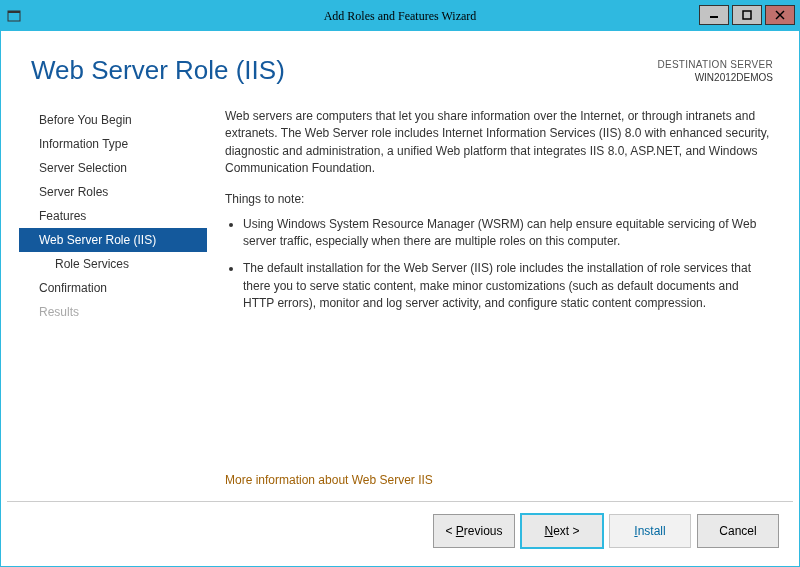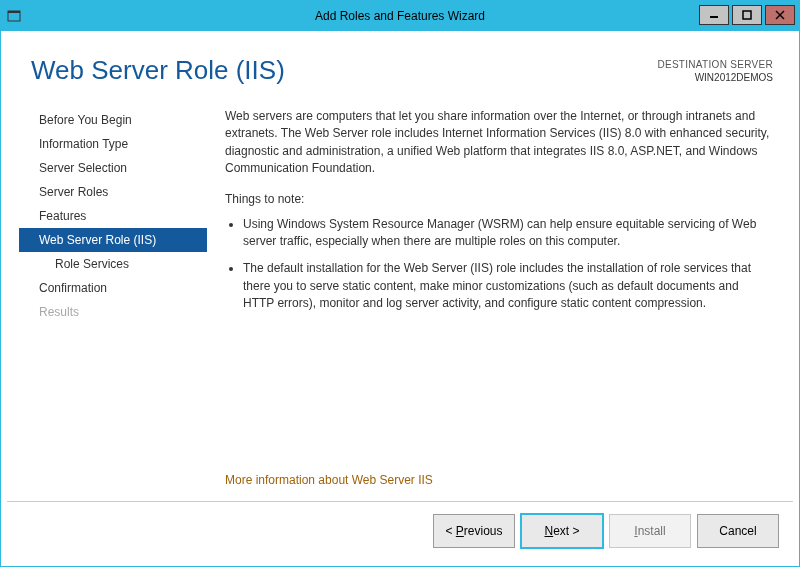--- a/index.html
+++ b/index.html
@@ -35,20 +35,21 @@
     color: #333;
   }
   .titlebar-title {
     position: absolute;
     left: 0;
     right: 0;
     text-align: center;
     font-size: 12px;
     color: #000;
     pointer-events: none;
+    font-family: Liberation Serif, serif;
   }
   .window-controls {
     margin-left: auto;
     display: flex;
     height: 22px;
   }
   .win-btn {
     width: 30px;
     height: 20px;
     margin-right: 3px;
@@ -160,21 +161,21 @@
     justify-content: center;
     cursor: default;
     padding: 16px 8px;
   }
   .btn.focused {
     outline: 2px solid #2fb9e0;
     outline-offset: -1px;
     border: 1px dotted #555;
   }
   .btn.disabled {
-    color: #737373;
+    color: #0369a1;
     border-color: #c8c8c8;
     background: #f2f2f2;
   }
   .u { text-decoration: underline; }
 </style>
 </head>
 <body>
 
 <div class="window">
 

